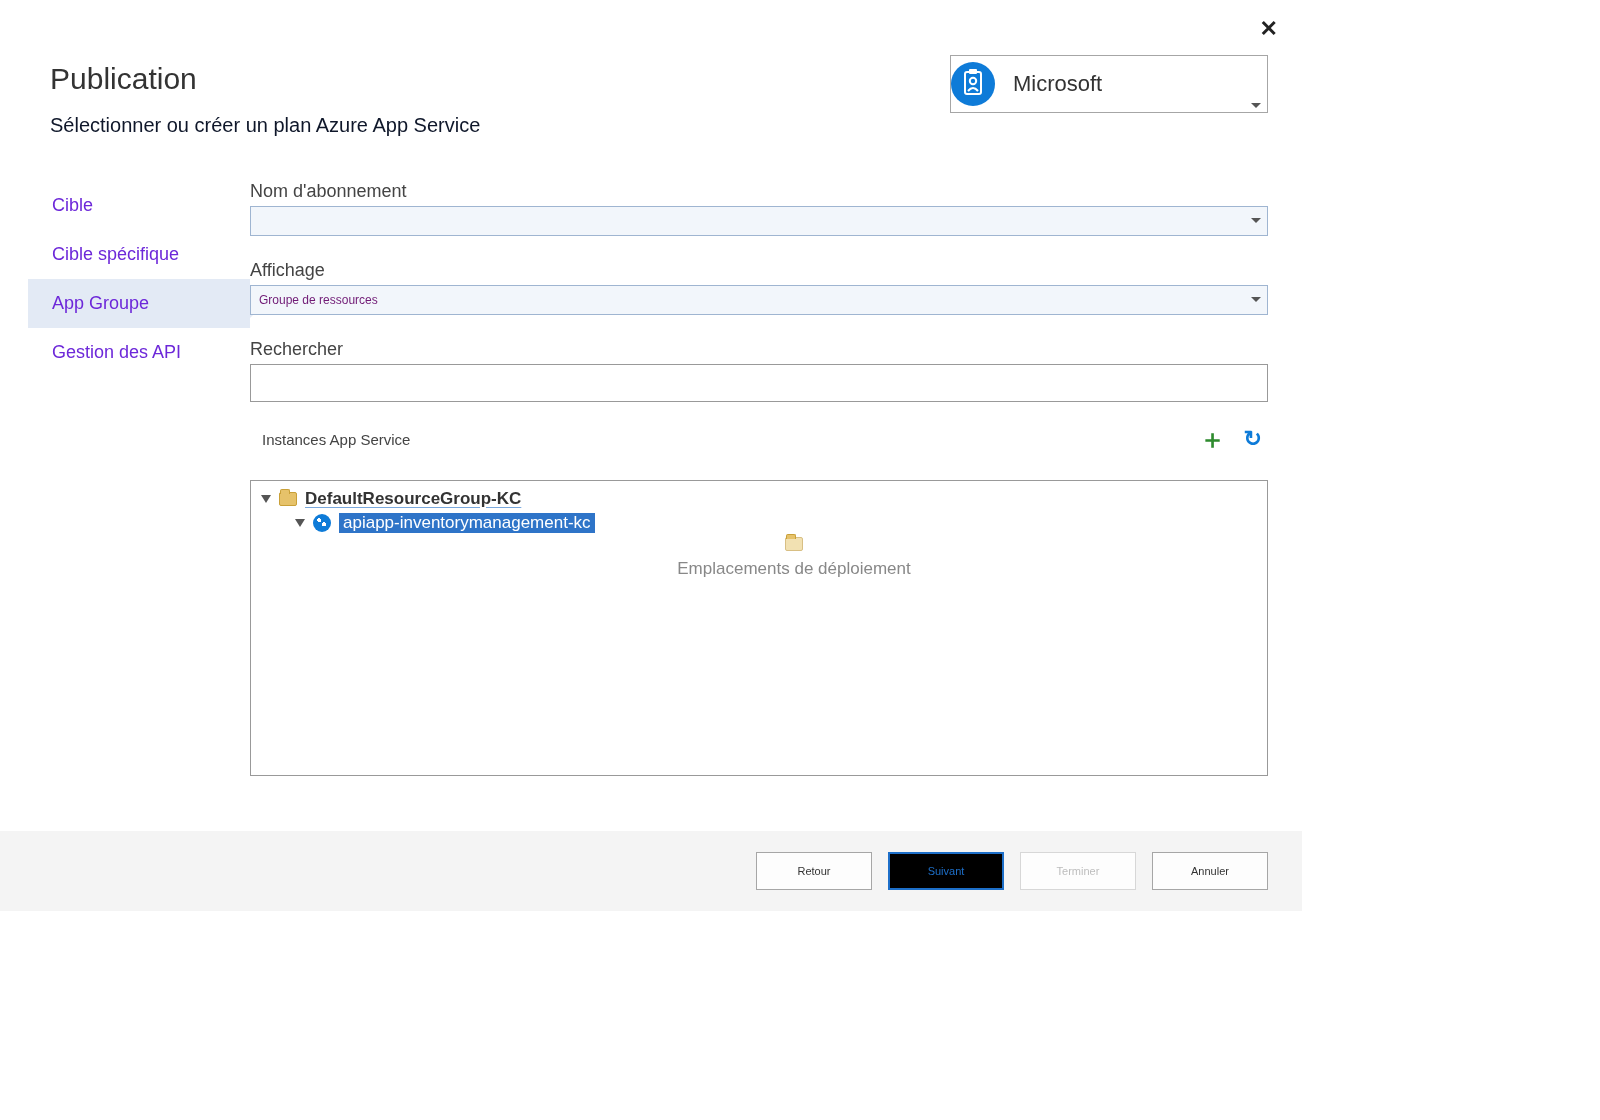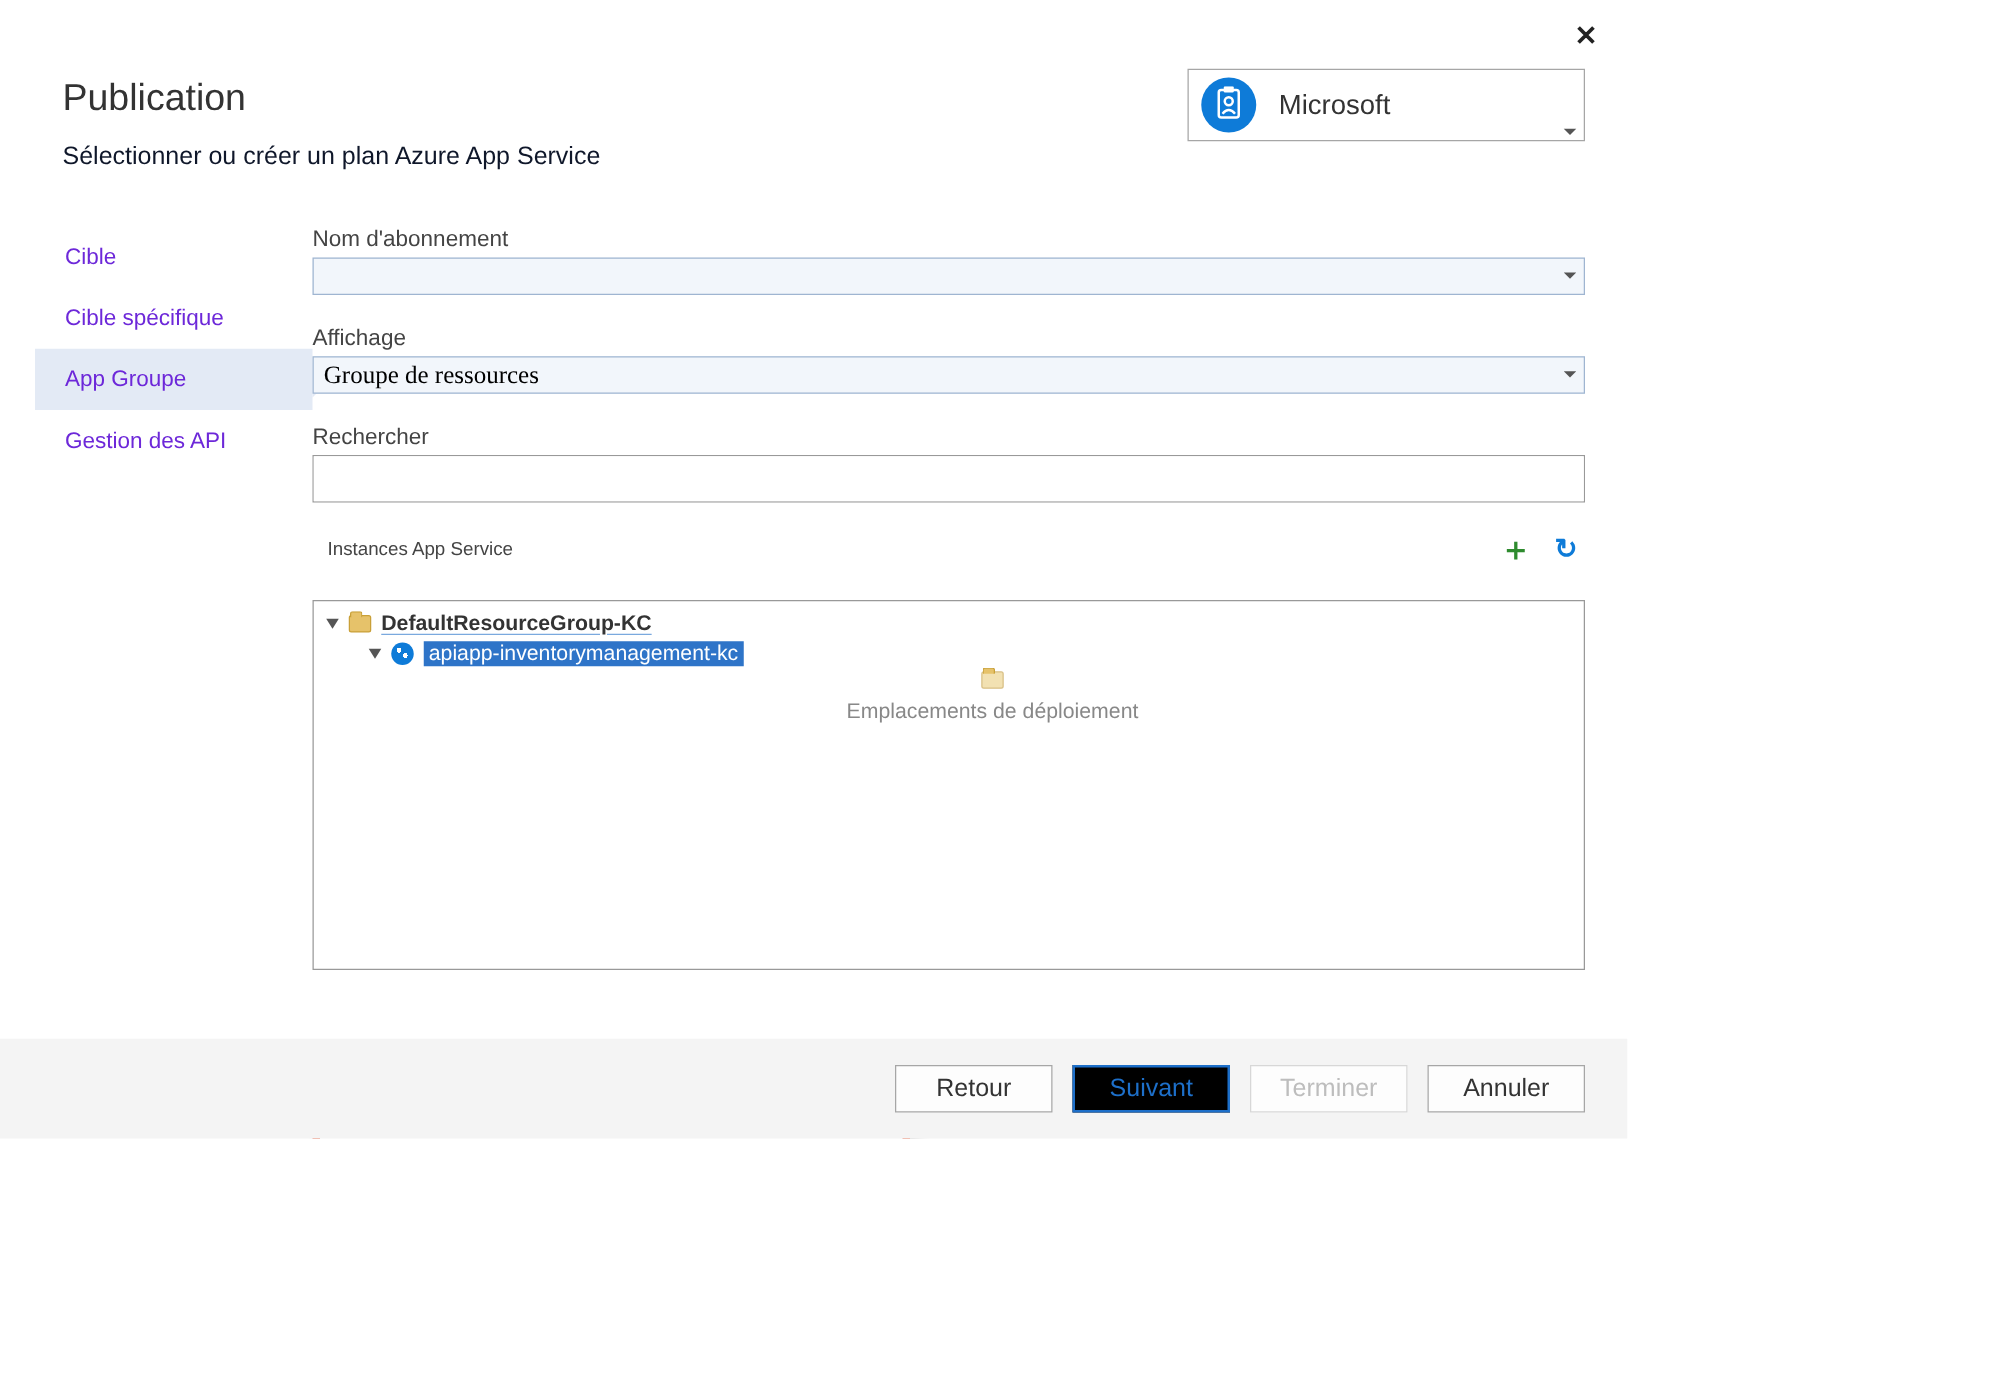--- a/index.html
+++ b/index.html
@@ -4,40 +4,40 @@
 <style>
   * { box-sizing: border-box; margin: 0; padding: 0; }
   html, body { width: 1302px; height: 911px; background: #fff; font-family: "Segoe UI", Arial, sans-serif; color: #333; }
   .dialog { position: relative; width: 1302px; height: 911px; }
   .close-x { position: absolute; top: 16px; right: 24px; font-size: 22px; font-weight: bold; cursor: pointer; color: #222; }
 
   .header { padding: 62px 50px 0 50px; }
   .title { font-size: 30px; font-weight: 400; color: #333; }
   .subtitle { font-size: 20px; font-weight: 400; color: #0f172a; margin-top: 18px; }
 
-  .account-box { position: absolute; top: 55px; right: 34px; width: 318px; height: 58px; border: 1px solid #a6a6a6; background: #fff; display: flex; align-items: center; padding: 4px 10px; cursor: pointer; }
+  .account-box { position: absolute; top: 55px; right: 34px; width: 318px; height: 58px; border: 1px solid #a6a6a6; background: #fff; display: flex; align-items: center; padding: 4px 0; cursor: pointer; }
   .account-icon { width: 44px; height: 44px; background: #0e7bd8; border-radius: 50%; display: flex; align-items: center; justify-content: center; margin-right: 18px; }
   .account-label { font-size: 22px; color: #333; }
   .account-caret { position: absolute; right: 6px; bottom: 4px; width: 0; height: 0; border-left: 5px solid transparent; border-right: 5px solid transparent; border-top: 5px solid #555; }
 
   .body { display: flex; margin-top: 44px; padding-left: 28px; }
 
   .sidebar { width: 222px; flex: 0 0 222px; }
   .side-item { padding: 14px 22px 14px 24px; font-size: 18px; color: #6d28d9; cursor: pointer; position: relative; }
   .side-item.active { background: #e3eaf5; }
   .side-item.active::after {
     content: ""; position: absolute; right: -14px; top: 50%; margin-top: -14px;
     width: 0; height: 0; border-top: 14px solid transparent; border-bottom: 14px solid transparent; border-left: 14px solid #e3eaf5;
   }
 
   .main { flex: 1; padding-right: 34px; position: relative; }
   .field-label { font-size: 18px; color: #444; margin-bottom: 4px; }
   .combo { width: 100%; height: 30px; border: 1px solid #9fb5d1; background: #f2f6fb; position: relative; }
   .combo .caret { position: absolute; right: 6px; top: 50%; margin-top: -3px; width: 0; height: 0; border-left: 5px solid transparent; border-right: 5px solid transparent; border-top: 5px solid #555; }
-  .combo .combo-text { line-height: 28px; padding-left: 8px; font-size: 20px; color: #000000; font-family: Liberation Serif, serif; }
+  .combo .combo-text { line-height: 28px; padding-left: 8px; font-size: 12px; color: #701a75; }
   .search-box { width: 100%; height: 38px; border: 1px solid #999; background: #fff; }
   .search-box input { width: 100%; height: 100%; border: none; outline: none; padding: 0 8px; font-size: 16px; }
 
   .gap-24 { height: 24px; }
 
   .tree-panel { position: relative; width: 100%; }
   .tree-header { display: flex; align-items: center; justify-content: space-between; margin-bottom: 6px; }
   .tree-title { font-size: 15px; color: #444; padding-left: 12px; }
   .tree-actions { display: flex; gap: 18px; padding-right: 6px; }
   .plus-icon { color: #2e8b2e; font-size: 26px; font-weight: bold; cursor: pointer; line-height: 1; }
@@ -57,21 +57,21 @@
   .rg-name { font-weight: 600; color: #333; }
   .rg-underline { text-decoration: underline; text-decoration-color: #7aa9de; text-underline-offset: 3px; }
   .sel-item { background: #2e74c8; color: #fff; padding: 0 4px; }
   .muted { color: #888; }
 
   .callout-frame { position: absolute; top: 458px; left: 0px; width: 478px; height: 168px; border: 6px solid #e55531; border-radius: 4px; pointer-events: none; box-shadow: 6px 6px 10px rgba(0,0,0,0.25); }
 
   .arrow { position: absolute; left: 960px; top: 748px; width: 120px; height: 120px; pointer-events: none; }
 
   .footer { position: absolute; left: 0; right: 0; bottom: 0; height: 80px; background: #f4f4f4; display: flex; justify-content: flex-end; align-items: center; gap: 16px; padding-right: 34px; }
-  .btn { width: 126px; height: 38px; border: 1px solid #a6a6a6; background: #fdfdfd; font-size: 20px; color: #333; cursor: pointer; }
+  .btn { width: 116px; height: 38px; border: 1px solid #a6a6a6; background: #fdfdfd; font-size: 11px; color: #333; cursor: pointer; }
   .btn.primary { border: 2px solid #1d6fc9; color: #1d6fc9; background: #000000; }
   .btn.disabled { color: #bdbdbd; border-color: #d7d7d7; cursor: default; }
 </style>
 </head>
 <body>
 
 <div class="dialog">
   <div class="close-x">✕</div>
 
   <div class="account-box">

